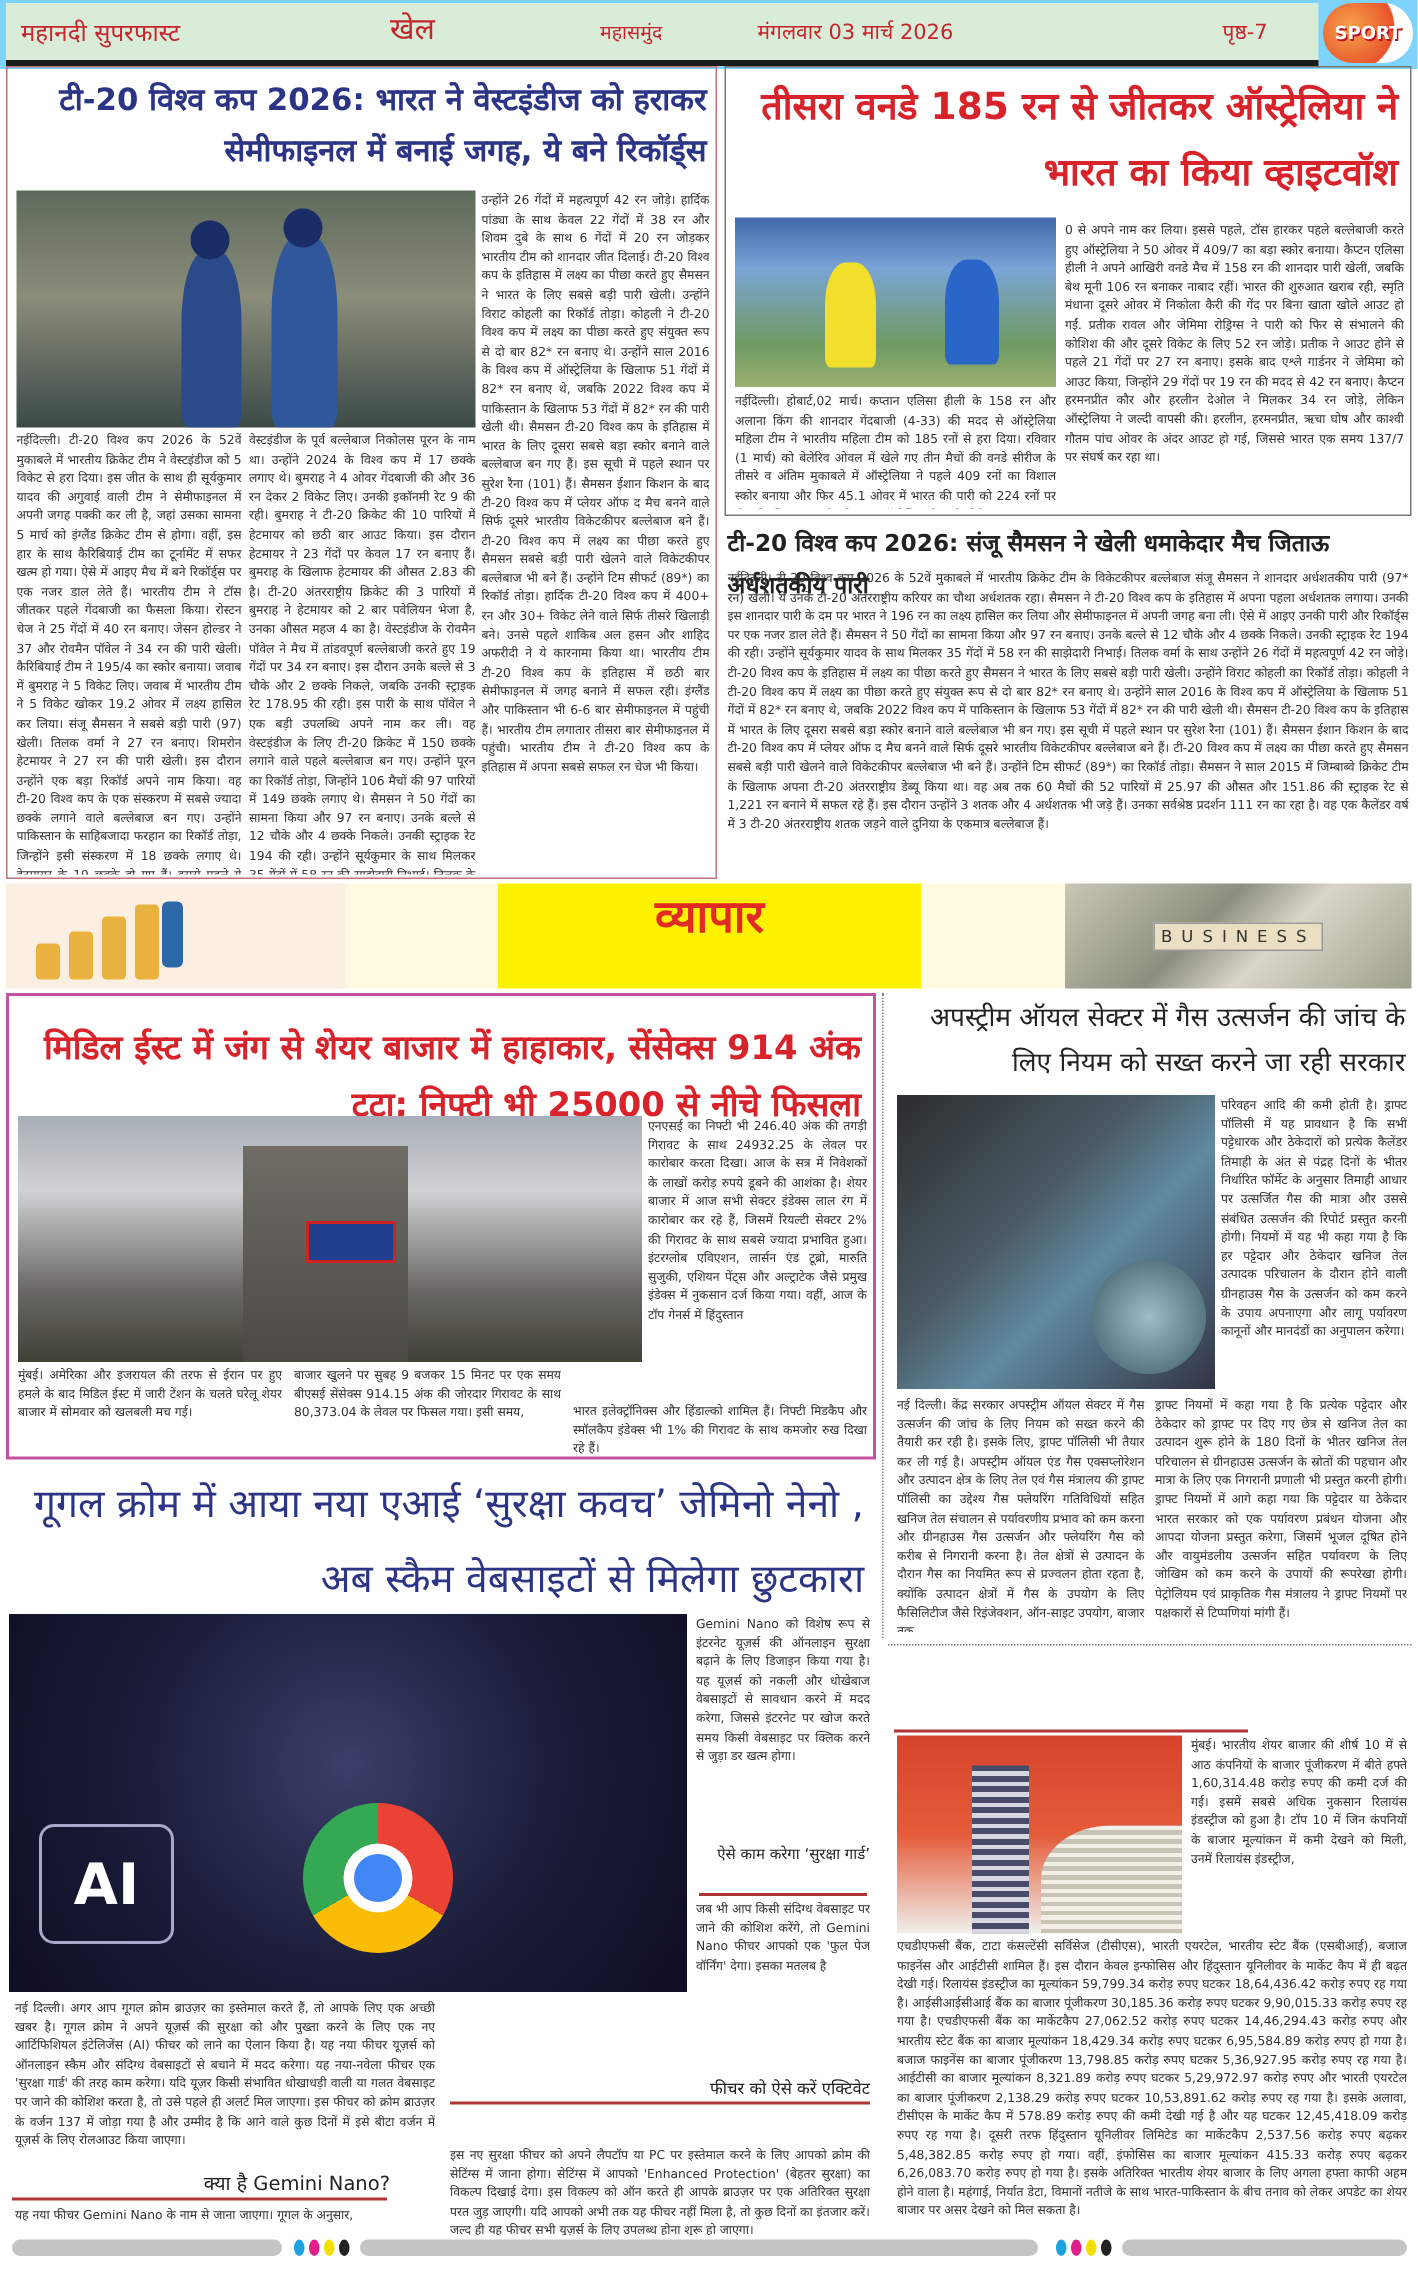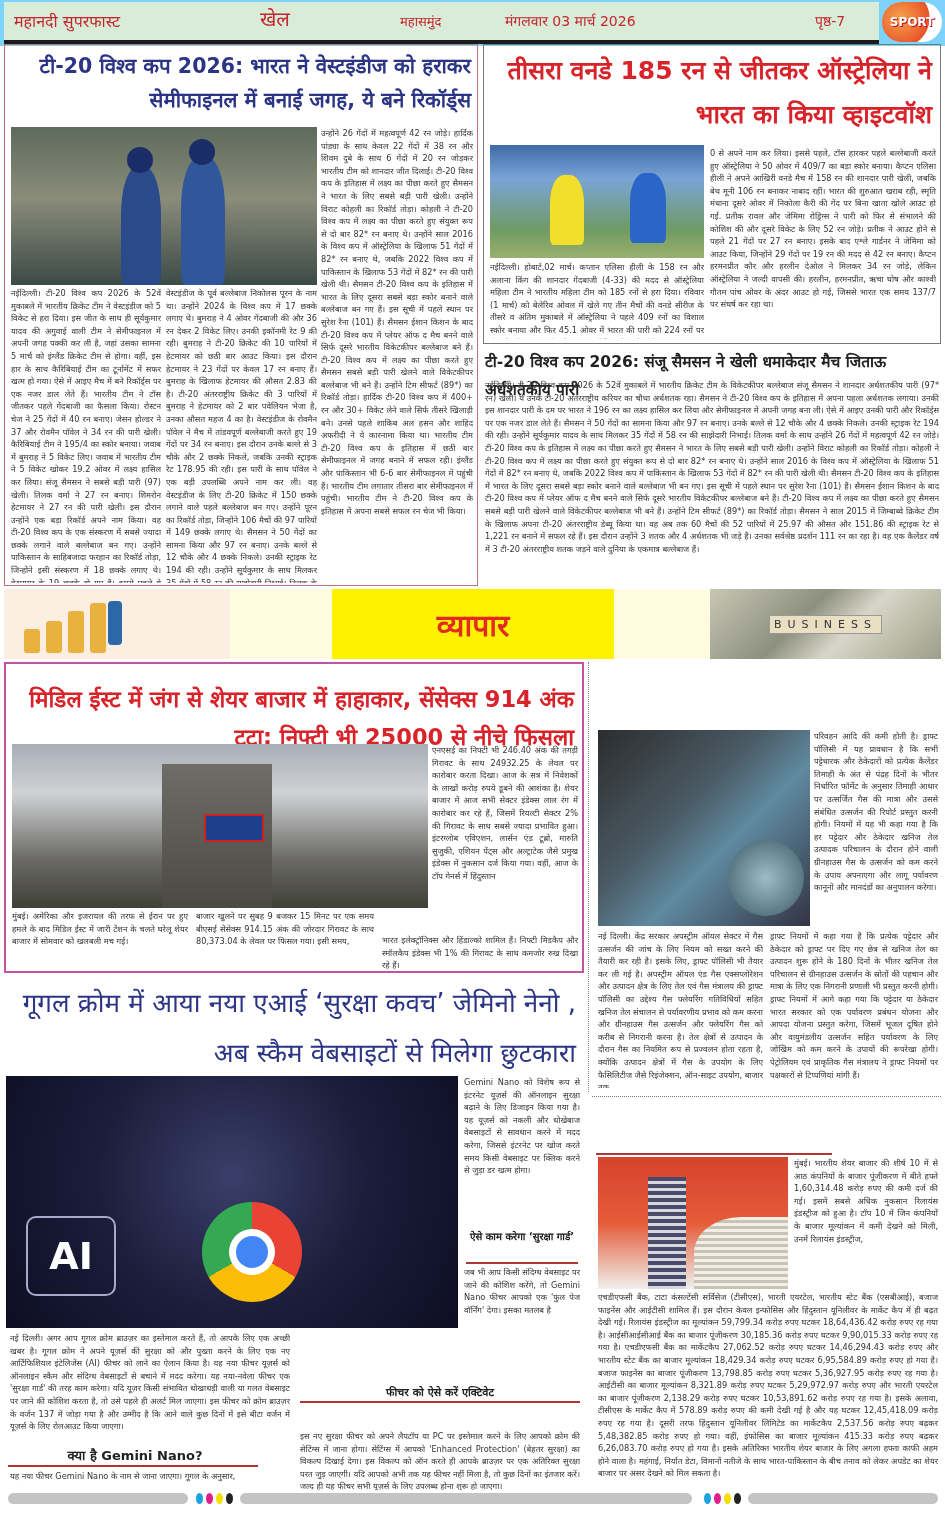--- a/index.html
+++ b/index.html
@@ -19,29 +19,29 @@
 .blue{color:#2c3585}
 .red{color:#d8232a}
 .dark{color:#222}
 .body-text{font-size:8.2px;line-height:12.6px;text-align:justify;color:#333}
 .col{position:absolute;overflow:hidden}
 .img{position:absolute;overflow:hidden}
 .cricket1{background:linear-gradient(180deg,#5d6a5c 0%,#8b8c7a 45%,#3c4a47 100%)}
 .cricket2{background:linear-gradient(180deg,#3f6aa8 0%,#7aa4d6 30%,#6f9b63 75%,#9ab06e 100%)}
 .player{position:absolute;border-radius:40% 40% 10% 10%}
 .biz-l{background:#fcefe2}
-.biz-c{background:#fff200;display:flex;align-items:center;justify-content:center}
+.biz-c{background:#fff200;display:flex;align-items:flex-start;justify-content:center}
 .biz-c span{color:#e12a21;font-size:30px;font-weight:bold}
 .biz-r{background:linear-gradient(135deg,#c8c7b6,#8d907e 40%,#d8d6c9 60%,#9c9f88)}
 .biz-mid{background:#fffbe1}
 .stock-img{background:linear-gradient(180deg,#a8aeb7 0%,#d0d2d4 30%,#6b6a66 70%,#3f4036 100%)}
 .oil-img{background:linear-gradient(135deg,#2b2d2f 0%,#4b5a64 40%,#5f8aa0 60%,#334 100%)}
 .ai-img{background:radial-gradient(circle at 50% 40%,#3b3f6a 0%,#1b1d3a 50%,#0d0e24 100%)}
 .bse-img{background:linear-gradient(180deg,#d6432c 0%,#e55c3a 50%,#f0f0ec 100%)}
-.subhead{font-weight:bold;text-align:center;color:#222}
+.subhead{font-weight:normal;text-align:right;color:#222}
 .rule{position:absolute;height:1.5px;background:#b03535}
 .footer-bar{position:absolute;height:11px;border-radius:6px;background:#c4c4c4}
 .dot{position:absolute;width:7px;height:11px;border-radius:50%}
 .dotline{position:absolute;border-left:1px dotted #888}
 </style>
 </head>
 <body>
 
 <div class="abs hdr">
   <div class="hdr-band"></div>
@@ -106,20 +106,21 @@
     <div style="position:absolute;left:192px;top:70px;width:60px;height:28px;background:#1d3f8c;border:2px solid #c22"></div>
   </div>
   <div class="col body-text" style="left:426px;top:80px;width:146px;height:190px">एनएसई का निफ्टी भी 246.40 अंक की तगड़ी गिरावट के साथ 24932.25 के लेवल पर कारोबार करता दिखा। आज के सत्र में निवेशकों के लाखों करोड़ रुपये डूबने की आशंका है। शेयर बाजार में आज सभी सेक्टर इंडेक्स लाल रंग में कारोबार कर रहे हैं, जिसमें रियल्टी सेक्टर 2% की गिरावट के साथ सबसे ज्यादा प्रभावित हुआ। इंटरग्लोब एविएशन, लार्सन एंड टूब्रो, मारुति सुजुकी, एशियन पेंट्स और अल्ट्राटेक जैसे प्रमुख इंडेक्स में नुकसान दर्ज किया गया। वहीं, आज के टॉप गेनर्स में हिंदुस्तान</div>
   <div class="col body-text" style="left:6px;top:246px;width:176px;height:60px">मुंबई। अमेरिका और इजरायल की तरफ से ईरान पर हुए हमले के बाद मिडिल ईस्ट में जारी टेंशन के चलते घरेलू शेयर बाजार में सोमवार को खलबली मच गई।</div>
   <div class="col body-text" style="left:190px;top:246px;width:178px;height:60px">बाजार खुलने पर सुबह 9 बजकर 15 मिनट पर एक समय बीएसई सेंसेक्स 914.15 अंक की जोरदार गिरावट के साथ 80,373.04 के लेवल पर फिसल गया। इसी समय,</div>
   <div class="col body-text" style="left:376px;top:270px;width:196px;height:36px">भारत इलेक्ट्रॉनिक्स और हिंडाल्को शामिल हैं। निफ्टी मिडकैप और स्मॉलकैप इंडेक्स भी 1% की गिरावट के साथ कमजोर रुख दिखा रहे हैं।</div>
 </div>
 
 <div class="dotline" style="left:588px;top:662px;height:430px"></div>
 <div class="abs" style="left:592px;top:662px;width:349px;height:430px">
+  <div class="headline dark" style="font-size:17.5px;line-height:30px;font-weight:normal;padding:2px 4px;height:68px">अपस्ट्रीम ऑयल सेक्टर में गैस उत्सर्जन की जांच के लिए नियम को सख्त करने जा रही सरकार</div>
   <div class="img oil-img" style="left:6px;top:68px;width:212px;height:196px">
     <div style="position:absolute;left:130px;top:110px;width:76px;height:76px;border-radius:50%;background:radial-gradient(circle,#9dbcc8,#3c5a66)"></div>
   </div>
   <div class="col body-text" style="left:222px;top:68px;width:124px;height:196px">परिवहन आदि की कमी होती है। ड्राफ्ट पॉलिसी में यह प्रावधान है कि सभी पट्टेधारक और ठेकेदारों को प्रत्येक कैलेंडर तिमाही के अंत से पंद्रह दिनों के भीतर निर्धारित फॉर्मेट के अनुसार तिमाही आधार पर उत्सर्जित गैस की मात्रा और उससे संबंधित उत्सर्जन की रिपोर्ट प्रस्तुत करनी होगी। नियमों में यह भी कहा गया है कि हर पट्टेदार और ठेकेदार खनिज तेल उत्पादक परिचालन के दौरान होने वाली ग्रीनहाउस गैस के उत्सर्जन को कम करने के उपाय अपनाएगा और लागू पर्यावरण कानूनों और मानदंडों का अनुपालन करेगा।</div>
   <div class="col body-text" style="left:6px;top:268px;width:165px;height:158px">नई दिल्ली। केंद्र सरकार अपस्ट्रीम ऑयल सेक्टर में गैस उत्सर्जन की जांच के लिए नियम को सख्त करने की तैयारी कर रही है। इसके लिए, ड्राफ्ट पॉलिसी भी तैयार कर ली गई है। अपस्ट्रीम ऑयल एंड गैस एक्सप्लोरेशन और उत्पादन क्षेत्र के लिए तेल एवं गैस मंत्रालय की ड्राफ्ट पॉलिसी का उद्देश्य गैस फ्लेयरिंग गतिविधियों सहित खनिज तेल संचालन से पर्यावरणीय प्रभाव को कम करना और ग्रीनहाउस गैस उत्सर्जन और फ्लेयरिंग गैस को करीब से निगरानी करना है। तेल क्षेत्रों से उत्पादन के दौरान गैस का नियमित रूप से प्रज्वलन होता रहता है, क्योंकि उत्पादन क्षेत्रों में गैस के उपयोग के लिए फैसिलिटीज जैसे रिइंजेक्शन, ऑन-साइट उपयोग, बाजार तक</div>
   <div class="col body-text" style="left:178px;top:268px;width:168px;height:158px">ड्राफ्ट नियमों में कहा गया है कि प्रत्येक पट्टेदार और ठेकेदार को ड्राफ्ट पर दिए गए छेत्र से खनिज तेल का उत्पादन शुरू होने के 180 दिनों के भीतर खनिज तेल परिचालन से ग्रीनहाउस उत्सर्जन के स्रोतों की पहचान और मात्रा के लिए एक निगरानी प्रणाली भी प्रस्तुत करनी होगी। ड्राफ्ट नियमों में आगे कहा गया कि पट्टेदार या ठेकेदार भारत सरकार को एक पर्यावरण प्रबंधन योजना और आपदा योजना प्रस्तुत करेगा, जिसमें भूजल दूषित होने और वायुमंडलीय उत्सर्जन सहित पर्यावरण के लिए जोखिम को कम करने के उपायों की रूपरेखा होगी। पेट्रोलियम एवं प्राकृतिक गैस मंत्रालय ने ड्राफ्ट नियमों पर पक्षकारों से टिप्पणियां मांगी हैं।</div>
 </div>
 
 <div class="abs" style="left:4px;top:976px;width:580px;height:476px">
   <div class="headline blue" style="font-size:26px;line-height:50px;font-weight:normal;padding:2px 8px;height:100px">गूगल क्रोम में आया नया एआई  ‘सुरक्षा कवच’ जेमिनो नेनो , अब स्कैम वेबसाइटों से मिलेगा छुटकारा</div>

